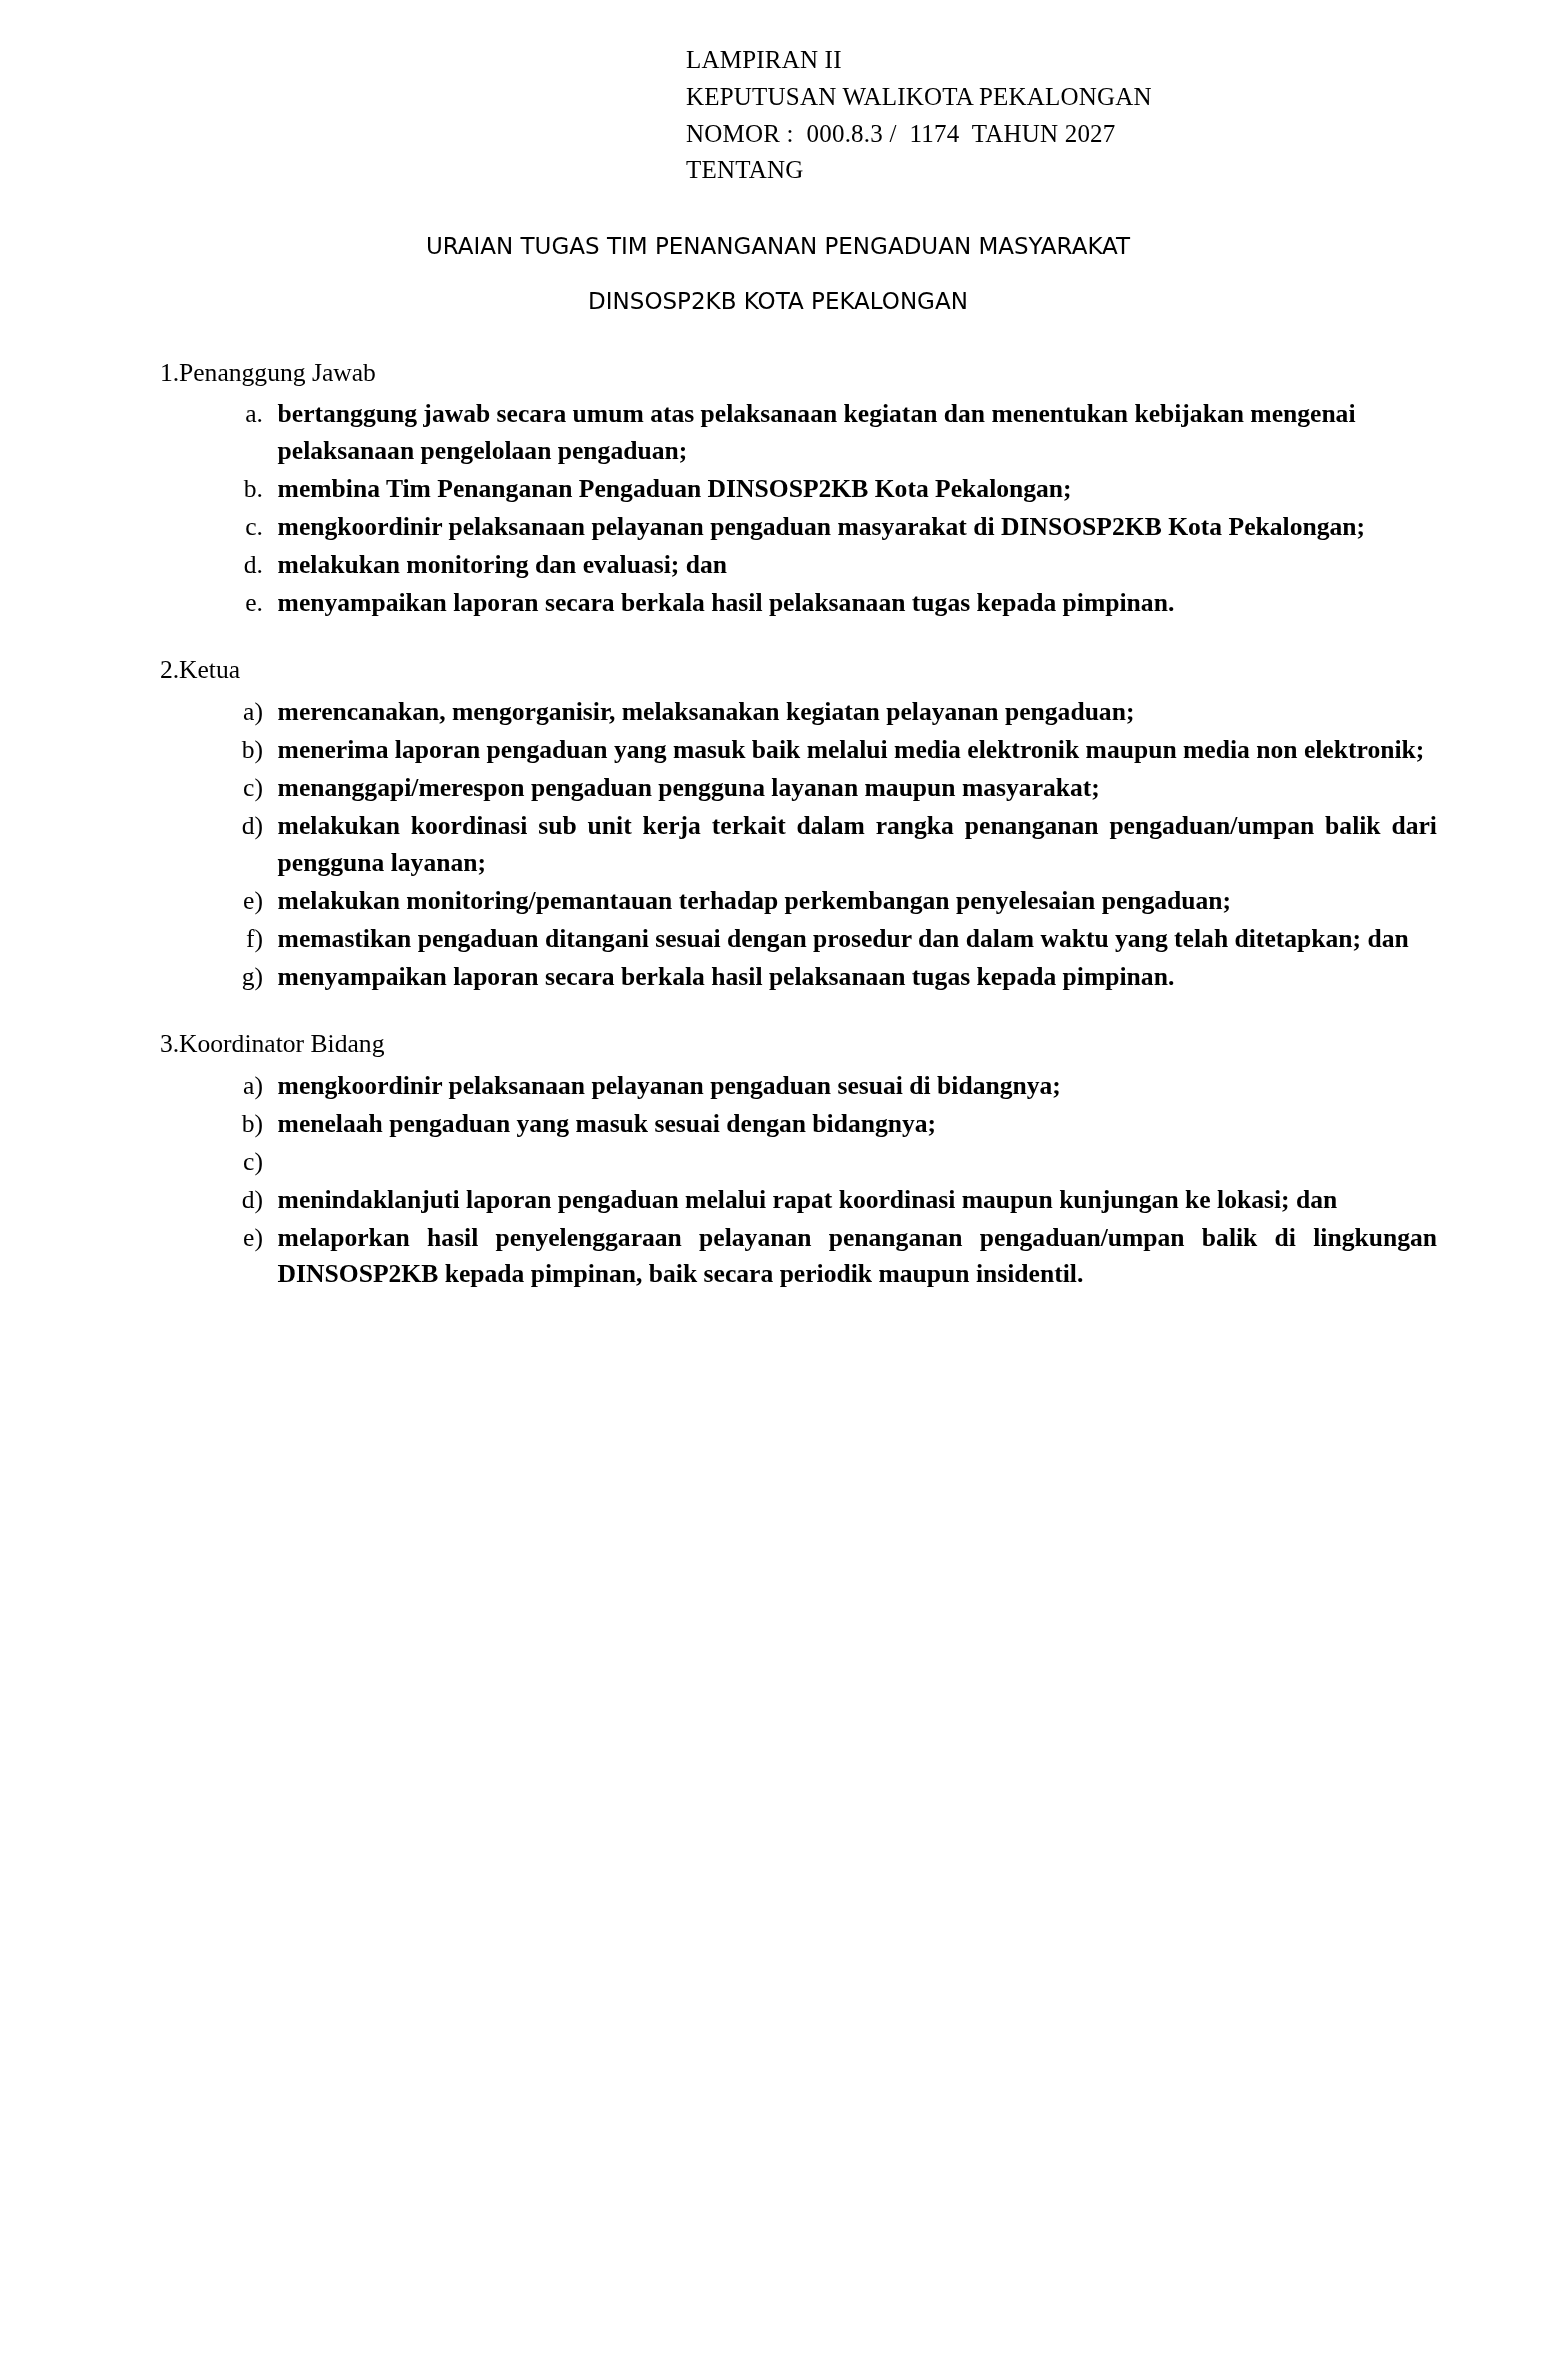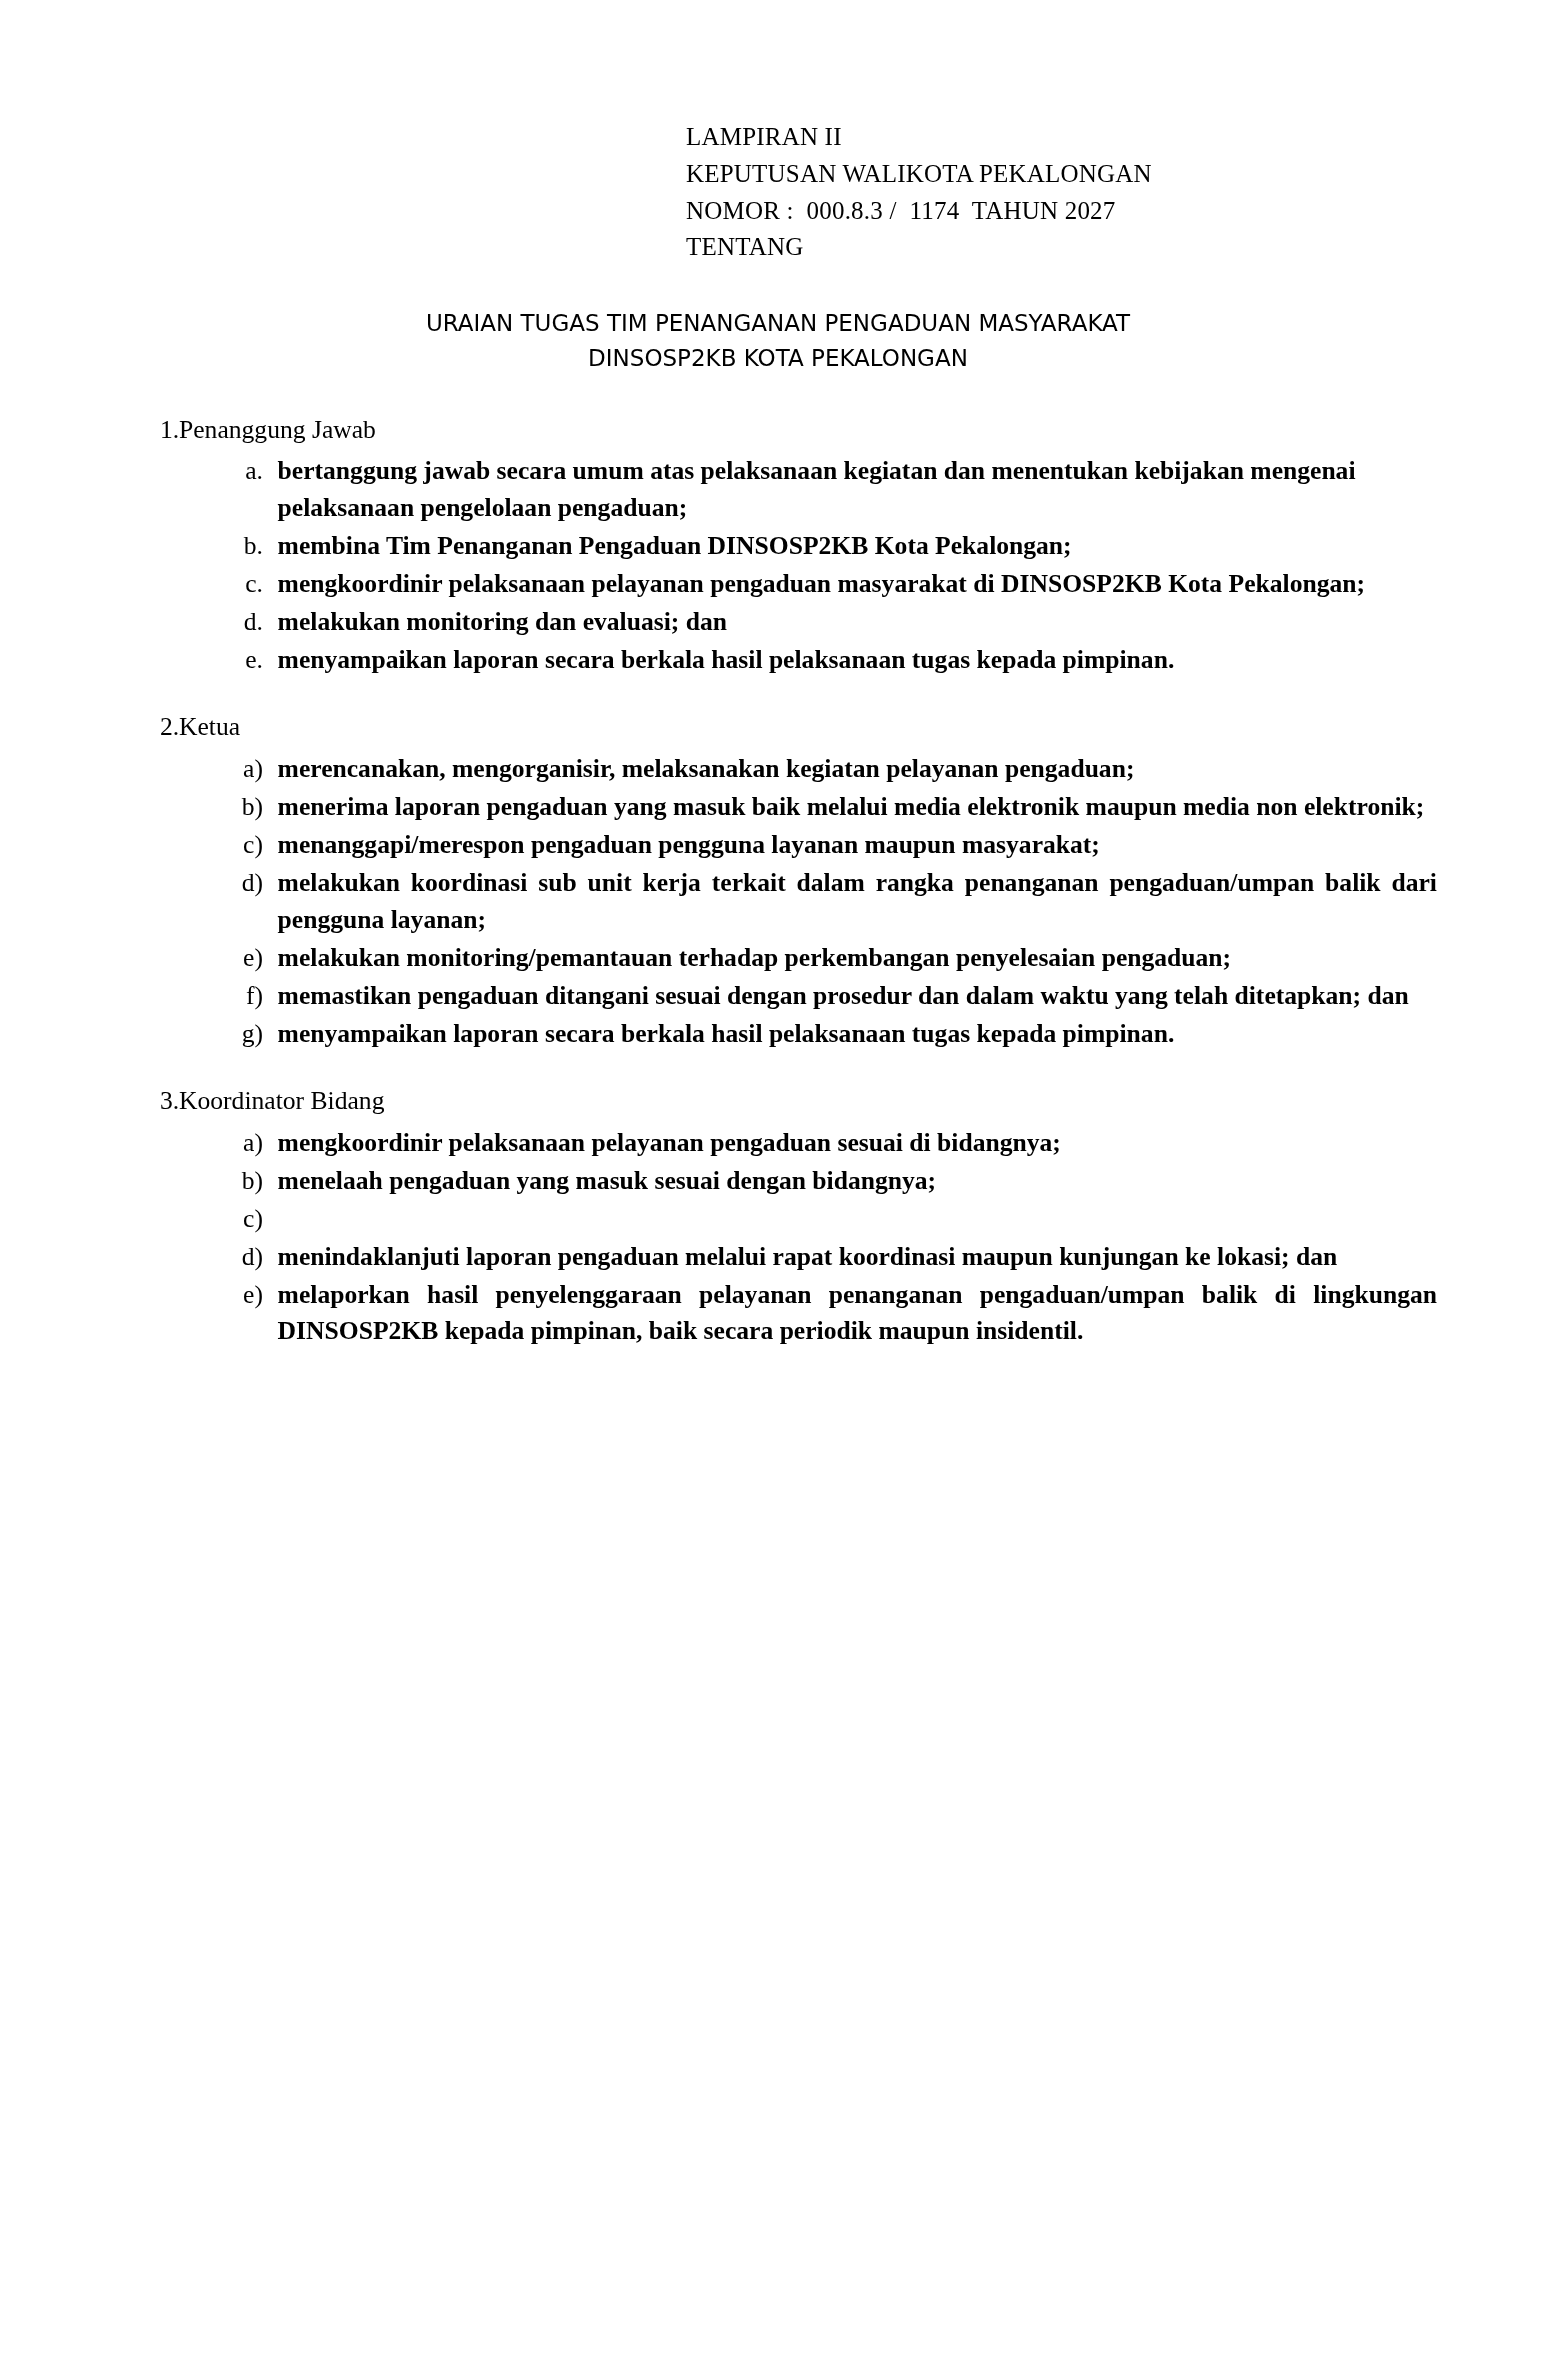--- a/index.html
+++ b/index.html
@@ -12,21 +12,21 @@
     height: 2377px;
     font-family: "Liberation Serif", serif;
     color: #000000;
     -webkit-font-smoothing: antialiased;
   }
   .page {
     position: relative;
     width: 1556px;
     height: 2117px;
     box-sizing: border-box;
-    padding: 119px 119px 0 119px;
+    padding: 42px 119px 0 119px;
   }
 
   
   .header-block {
     margin-left: 567px;
     width: 723px;
     font-size: 25px;
     line-height: 1.47;
     letter-spacing: 0.2px;
   }
@@ -41,21 +41,21 @@
 
   
   .doc-title {
     margin-top: 40px;
     text-align: center;
     font-family: "DejaVu Sans", sans-serif;
     font-size: 23px;
     line-height: 1.5;
     letter-spacing: 0px;
   }
-  .doc-title .t-line { display: block; }
+  .doc-title .t-line { display: block; margin-top: 20px; }
 
   
   .section {
     margin-top: 31px;
   }
   .section.first { margin-top: 37px; }
 
   .section-head {
     display: flex;
     font-size: 25.6px;

